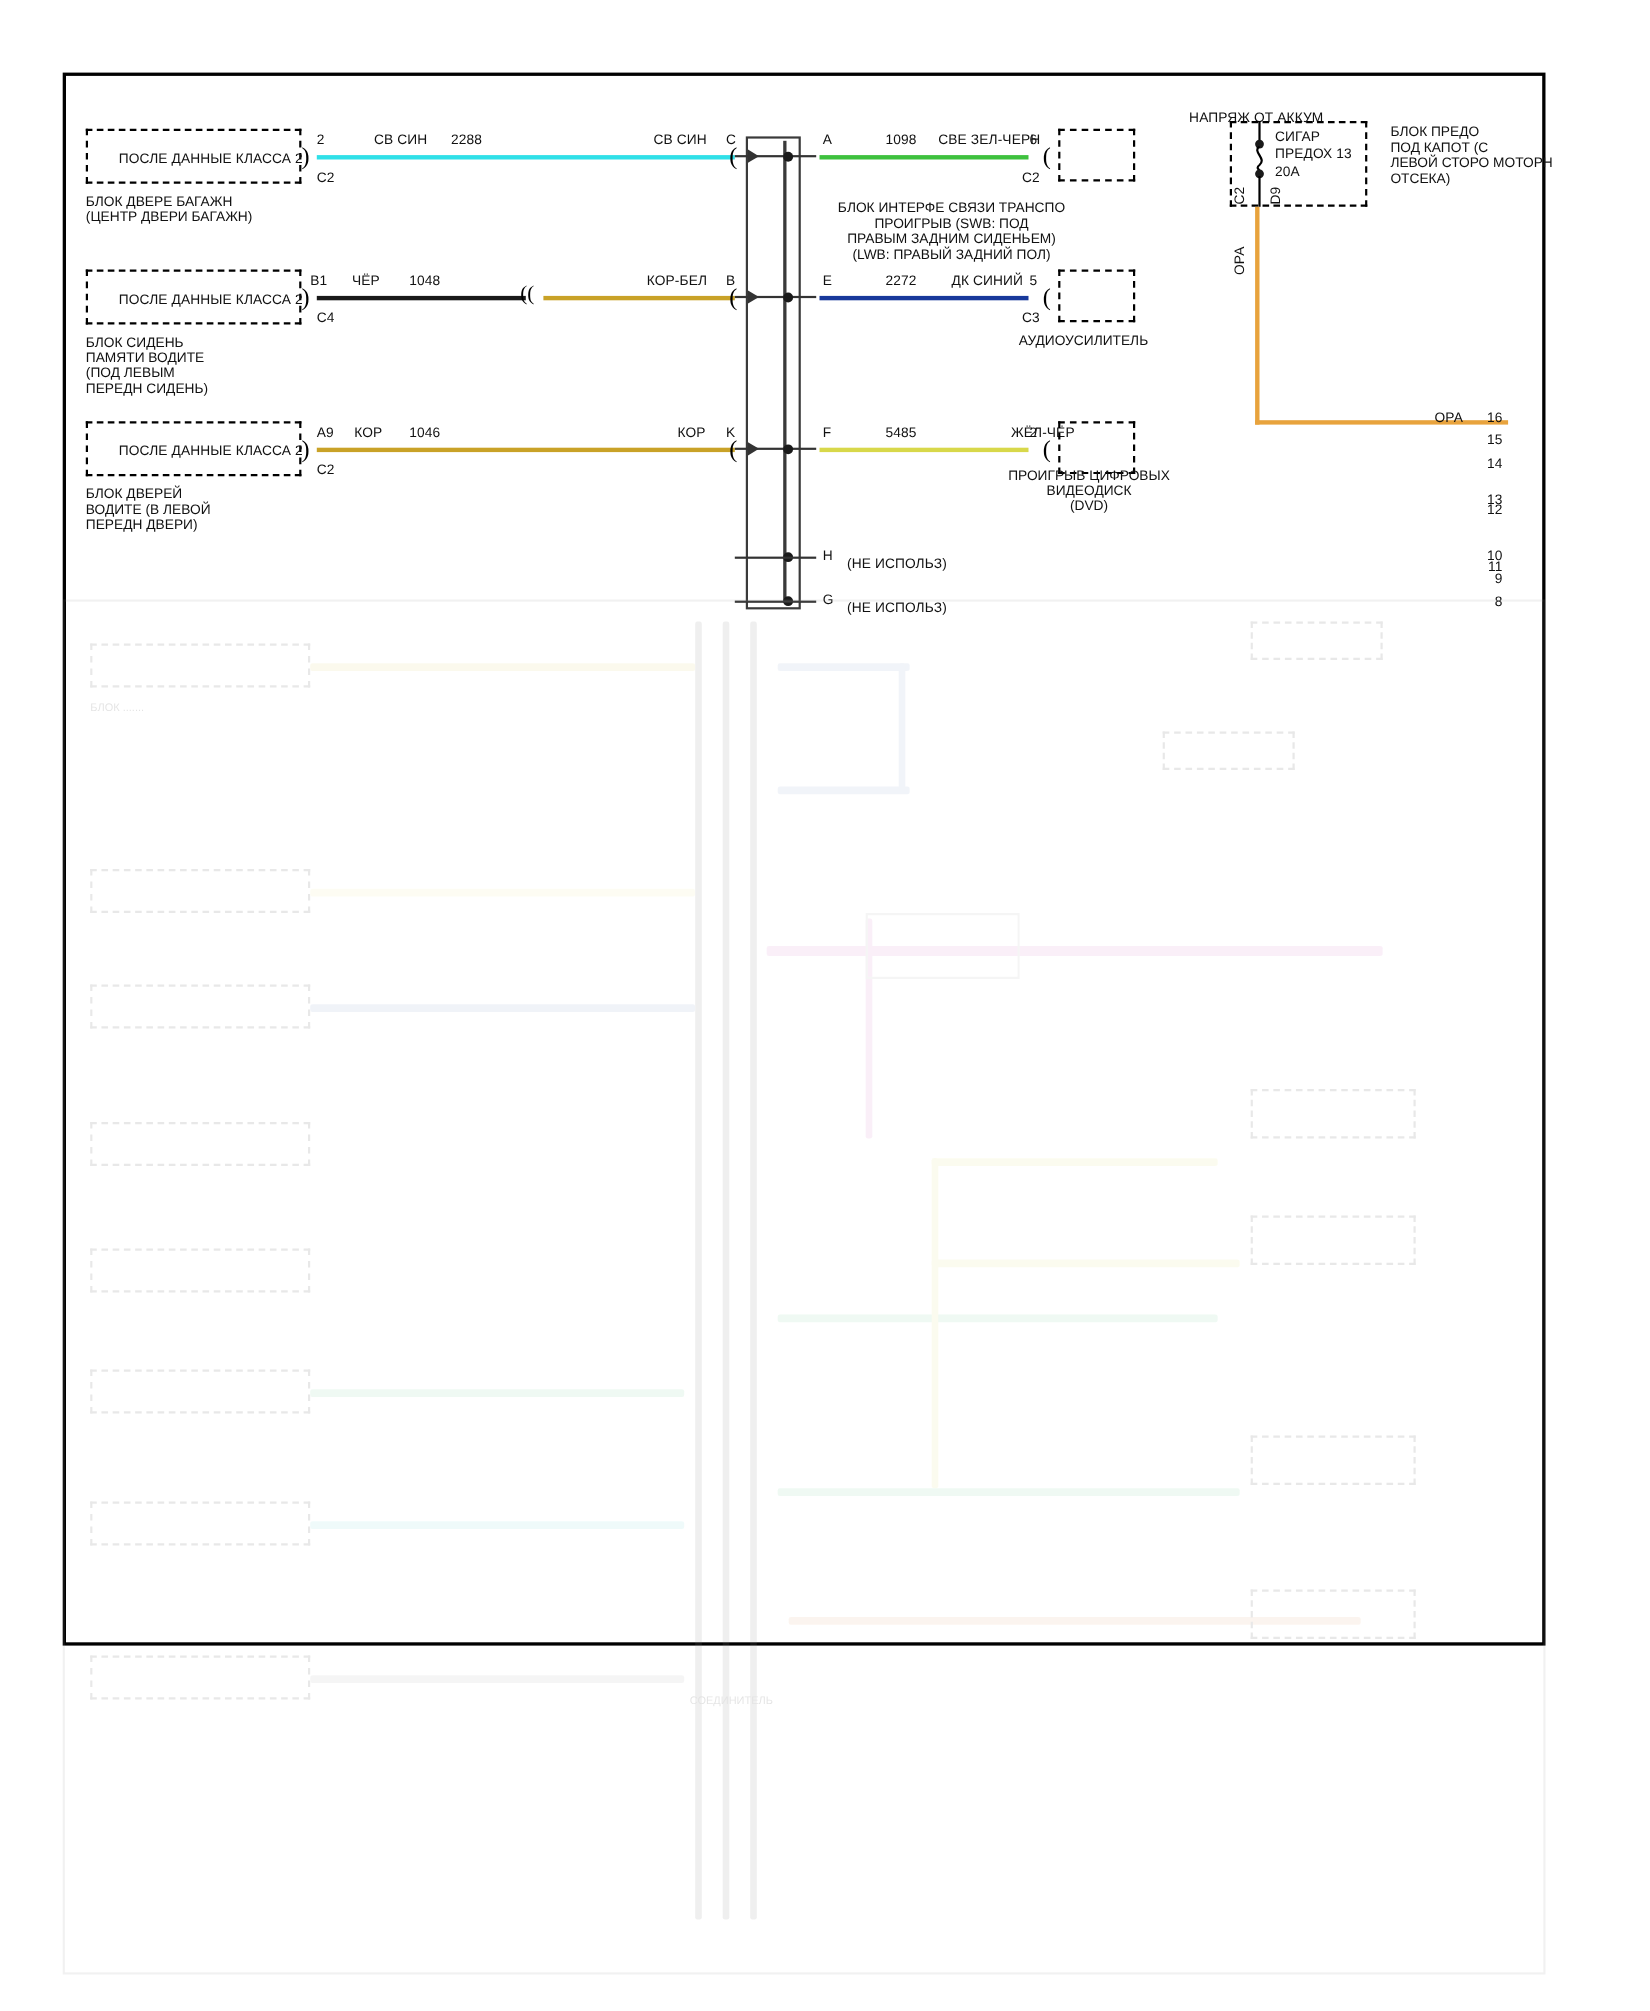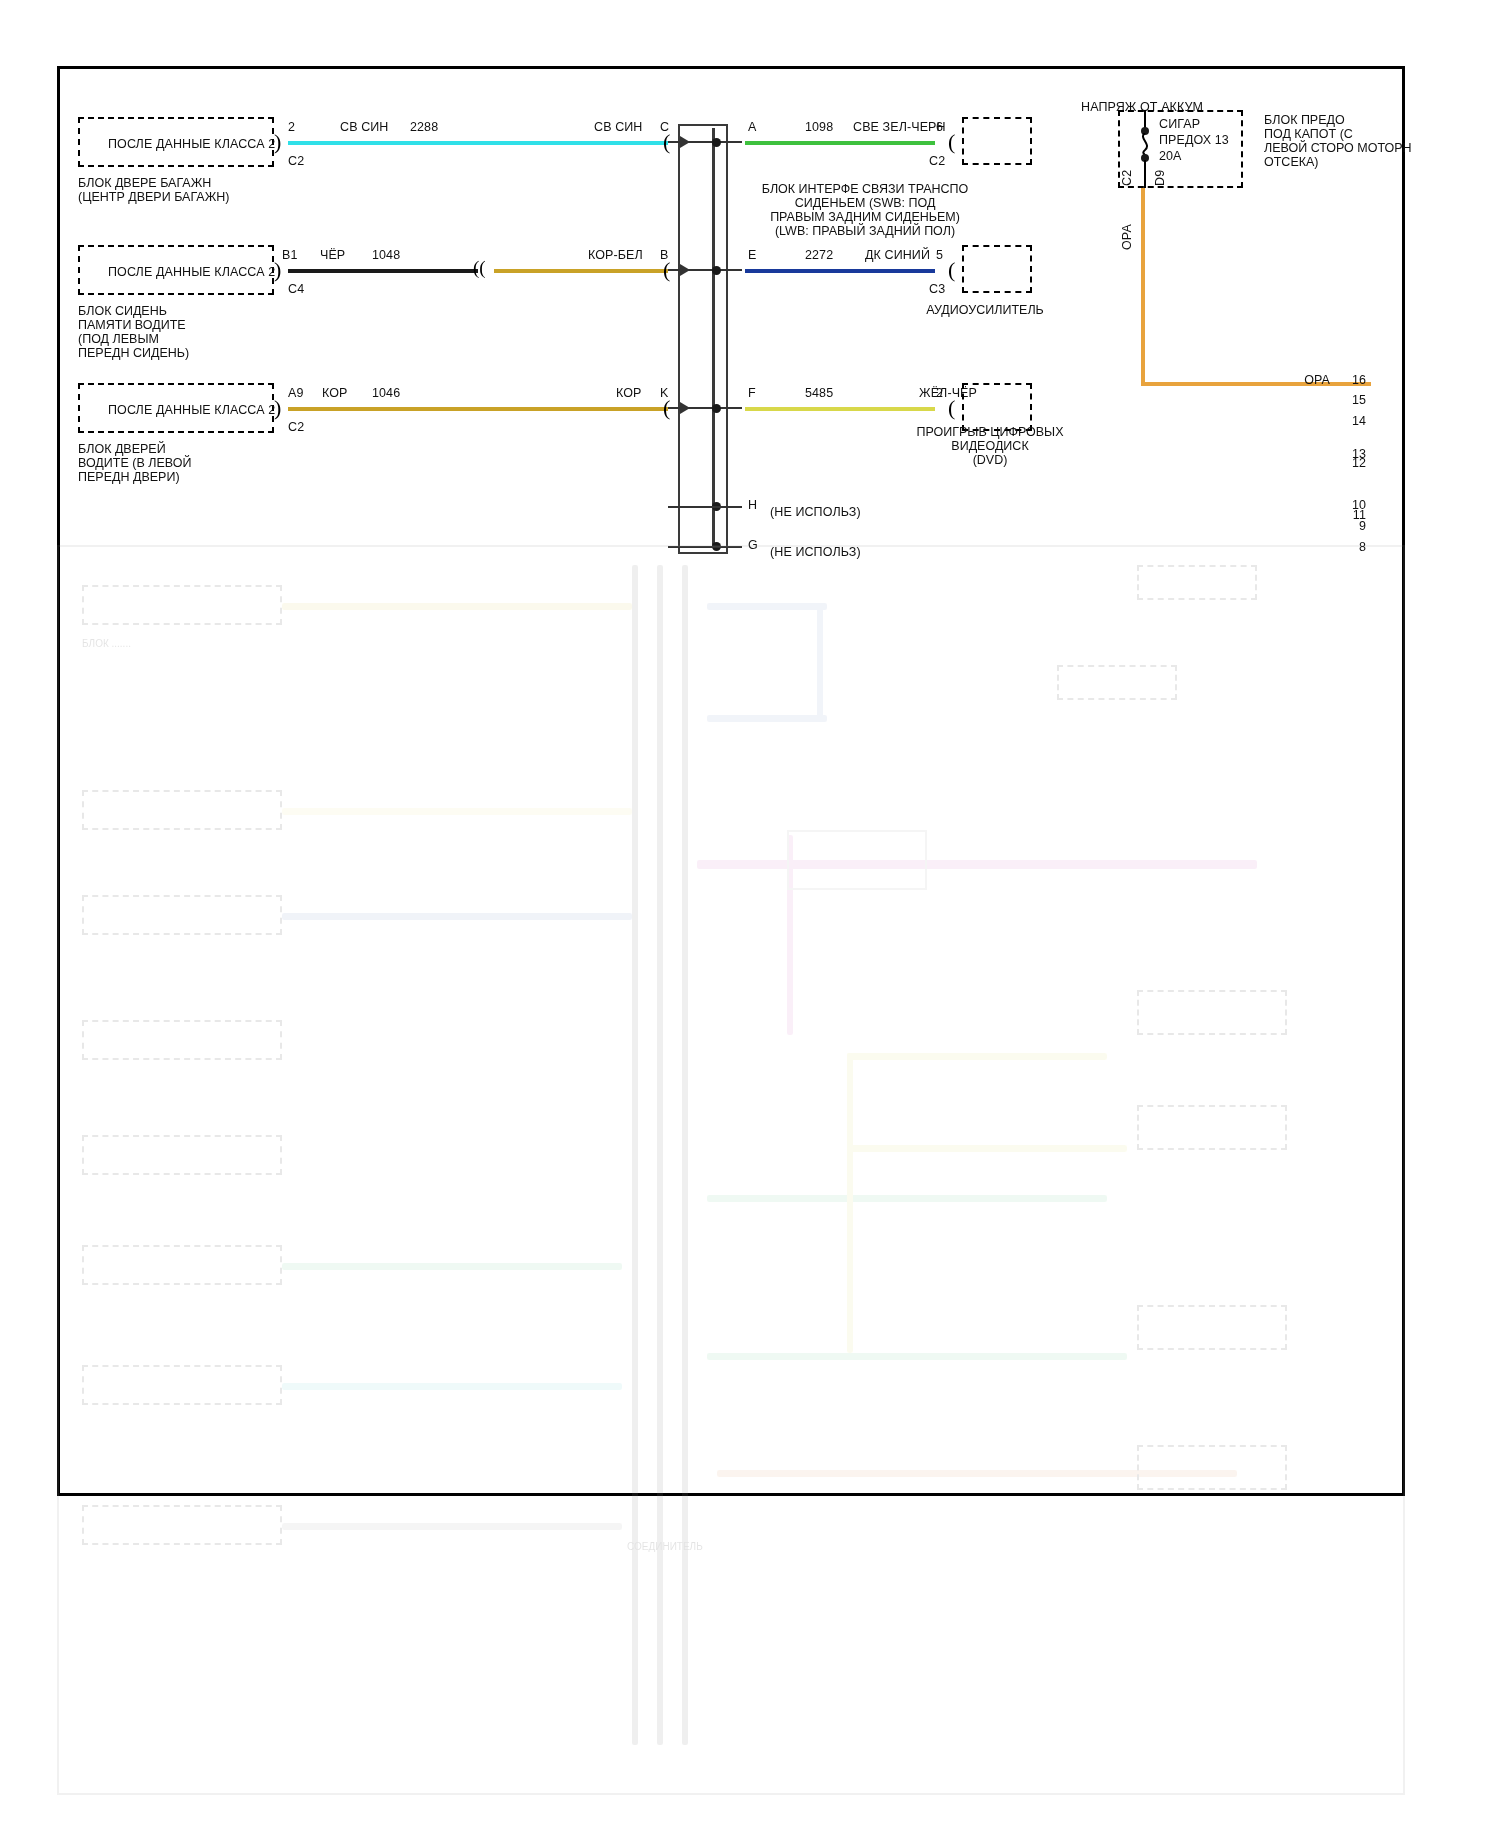--- a/index.html
+++ b/index.html
@@ -111,21 +111,21 @@
   <div class="dot" style="left:712px;top:542px;"></div>
 
   <div class="wire" style="left:745px;top:141px;width:190px;background:#3ec13e;height:4px;"></div>
   <div class="t" style="left:748px;top:119px;">A</div>
   <div class="t" style="left:805px;top:119px;">1098</div>
   <div class="t" style="left:853px;top:119px;">СВЕ ЗЕЛ-ЧЕРН</div>
   <div class="t" style="left:936px;top:119px;">6</div>
   <span class="cpar" style="left:948px;top:131px;">(</span>
   <div class="t" style="left:929px;top:153px;">C2</div>
   <div class="modbox" style="left:962px;top:117px;width:70px;height:48px;"></div>
-  <div class="modlabel ctr" style="left:700px;top:182px;width:330px;"><span>БЛОК ИНТЕРФЕ СВЯЗИ ТРАНСПО</span><br><span>СИДЕНЬЕМ (SWB: ПОД</span><br><span>ПРАВЫМ ЗАДНИМ СИДЕНЬЕМ)</span><br><span>(LWB: ПРАВЫЙ ЗАДНИЙ ПОЛ)</span></div>
+  <div class="modlabel ctr" style="left:700px;top:182px;width:330px;"><span>БЛОК ИНТЕРФЕ СВЯЗИ ТРАНСПО</span><br><span>ПРОИГРЫВ (SWB: ПОД</span><br><span>ПРАВЫМ ЗАДНИМ СИДЕНЬЕМ)</span><br><span>(LWB: ПРАВЫЙ ЗАДНИЙ ПОЛ)</span></div>
 
   <div class="wire" style="left:745px;top:269px;width:190px;background:#18399b;height:4px;"></div>
   <div class="t" style="left:748px;top:247px;">E</div>
   <div class="t" style="left:805px;top:247px;">2272</div>
   <div class="t" style="left:865px;top:247px;">ДК СИНИЙ</div>
   <div class="t" style="left:936px;top:247px;">5</div>
   <span class="cpar" style="left:948px;top:259px;">(</span>
   <div class="t" style="left:929px;top:281px;">C3</div>
   <div class="modbox" style="left:962px;top:245px;width:70px;height:48px;"></div>
   <div class="modlabel ctr" style="left:870px;top:303px;width:230px;"><span>АУДИОУСИЛИТЕЛЬ</span></div>

